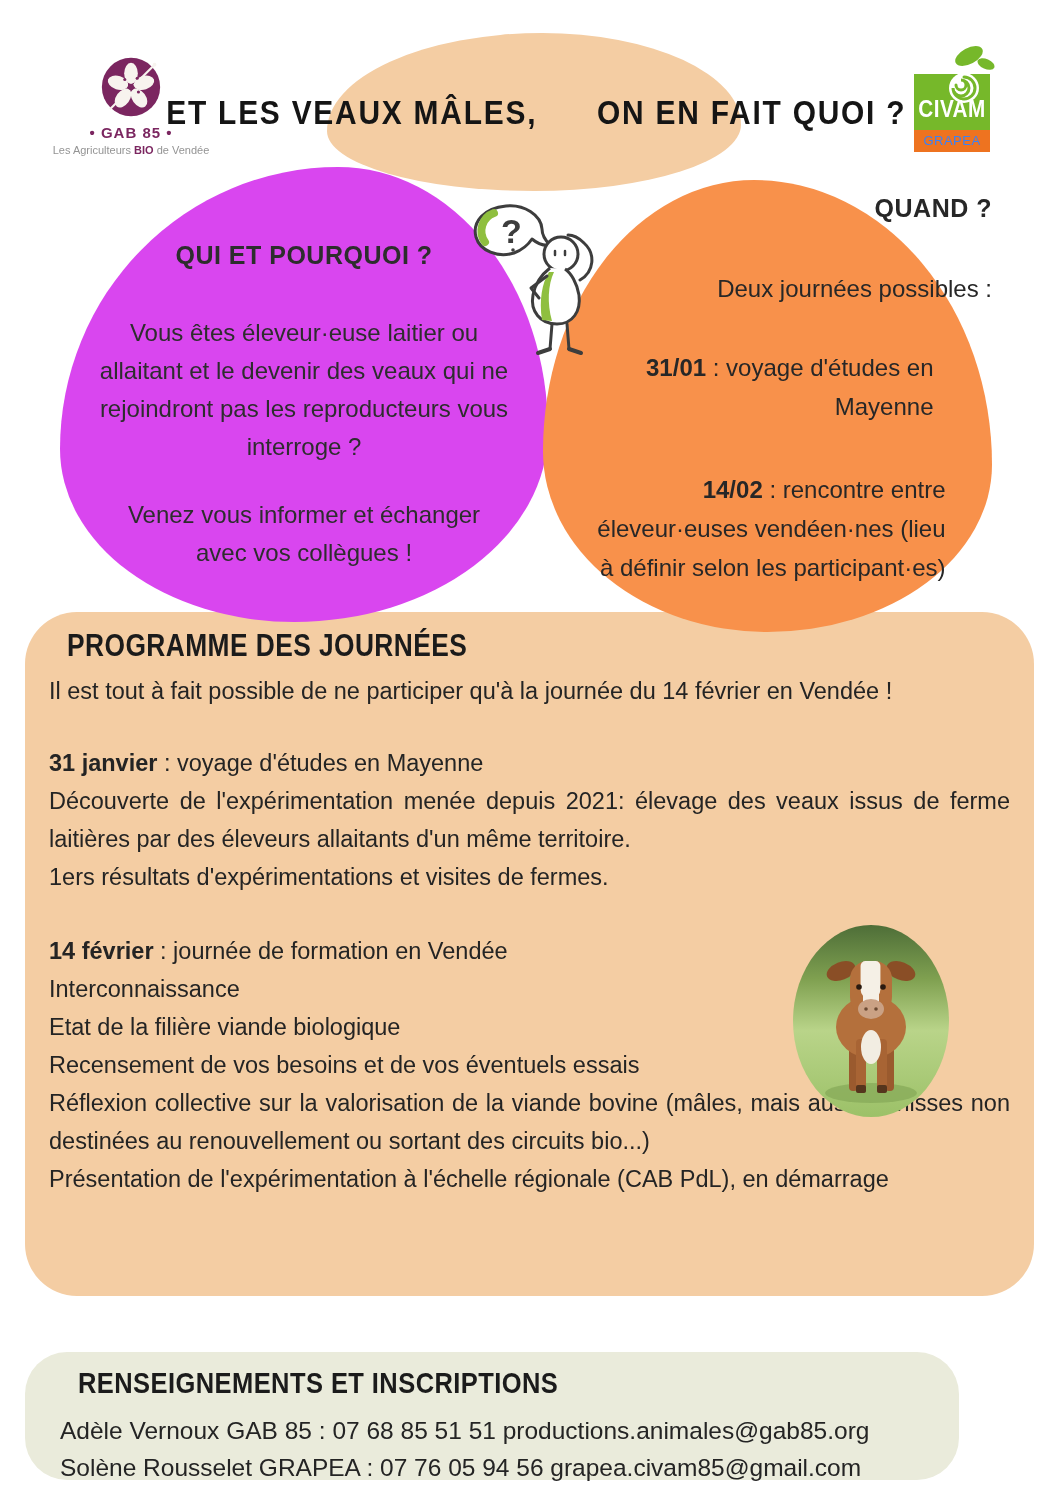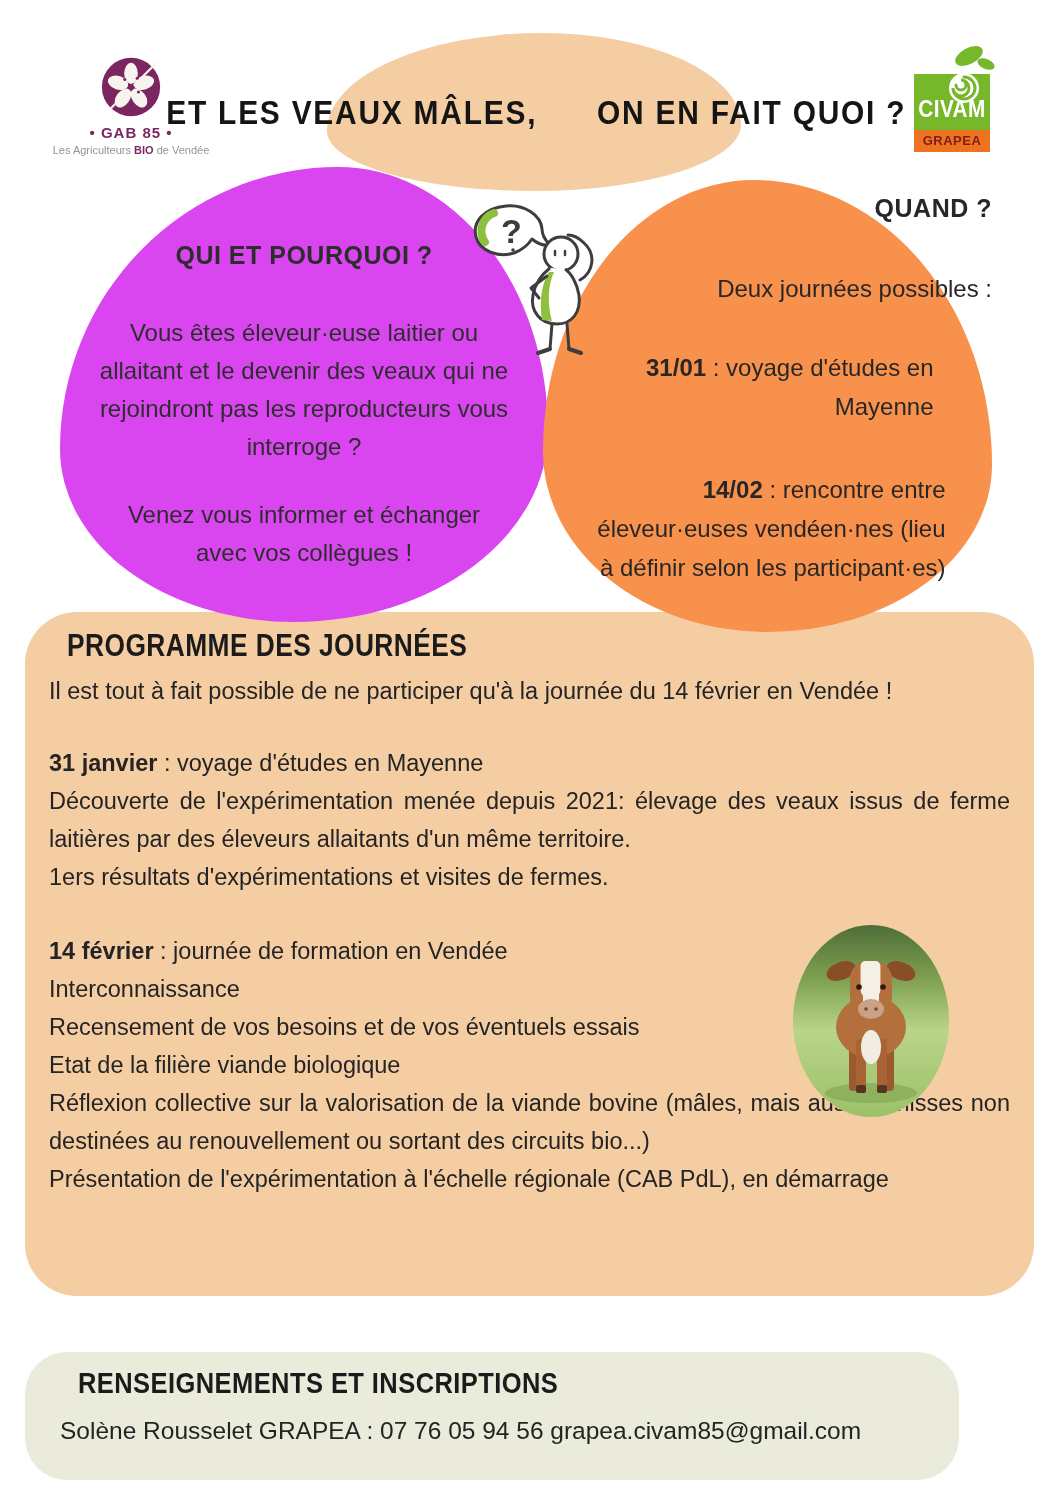--- a/index.html
+++ b/index.html
@@ -23,21 +23,21 @@
     font-size:34px;font-weight:bold;letter-spacing:2px;color:#151515;
     transform:scaleX(0.88);white-space:nowrap;
   }
 
   .civam-logo{position:absolute;left:912px;top:44px;width:84px;height:112px;}
   .civam-box{position:absolute;left:2px;top:30px;width:76px;height:56px;background:#76b82a;}
   .civam-orange{position:absolute;left:2px;top:86px;width:76px;height:22px;background:#ee7320;}
   .civam-label{position:absolute;left:2px;top:52px;width:76px;text-align:center;
     color:#fff;font-weight:bold;font-size:23px;letter-spacing:0.5px;transform:scaleX(0.9);}
   .grapea-label{position:absolute;left:2px;top:89px;width:76px;text-align:center;
-    color:#7f1d1d;font-weight:bold;font-size:13px;letter-spacing:0.5px;}
+    color:#3b82f6;font-weight:normal;font-size:13px;letter-spacing:0.5px;}
   .civam-logo svg{position:absolute;left:0;top:0;}
 
   
   .green-blob{
     position:absolute;left:60px;top:167px;width:488px;height:455px;
     background:#d946ef;border-radius:57% 43% 52% 48% / 62% 58% 42% 38%;
     text-align:center;box-sizing:border-box;padding-top:74px;z-index:1;color:#2d2d2d;
   }
   .green-blob h2{margin:0 0 44px;font-size:25px;letter-spacing:0.5px;}
   .green-blob p{margin:16px auto;font-size:24px;line-height:38px;}
@@ -166,22 +166,22 @@
   <div class="programme">
     <h2>PROGRAMME DES JOURNÉES</h2>
     <p class="prog-intro">Il est tout à fait possible de ne participer qu'à la journée du 14 février en Vendée !</p>
 
     <p><b>31 janvier</b><span> : voyage d'études en Mayenne</span></p>
     <p class="just">Découverte de l'expérimentation menée depuis 2021: élevage des veaux issus de ferme laitières par des éleveurs allaitants d'un même territoire.</p>
     <p>1ers résultats d'expérimentations et visites de fermes.</p>
 
     <p class="day-gap"><b>14 février</b><span> : journée de formation en Vendée</span></p>
     <p>Interconnaissance</p>
+    <p>Etat de la filière viande biologique</p>
     <p>Recensement de vos besoins et de vos éventuels essais</p>
-    <p>Etat de la filière viande biologique</p>
     <p class="just">Réflexion collective sur la valorisation de la viande bovine (mâles, mais aussi génisses non destinées au renouvellement ou sortant des circuits bio...)</p>
     <p class="just">Présentation de l'expérimentation à l'échelle régionale (CAB PdL), en démarrage</p>
 
     <div class="calf">
       <svg width="156" height="192" viewBox="0 0 156 192">
         <defs>
           <linearGradient id="calfbg" x1="0" y1="0" x2="0" y2="1">
             <stop offset="0" stop-color="#4e6e38"></stop>
             <stop offset="0.28" stop-color="#7fa050"></stop>
             <stop offset="0.55" stop-color="#b9d489"></stop>
@@ -207,16 +207,17 @@
         <circle cx="90" cy="62" r="2.8" fill="#2a1a10"></circle>
         <ellipse cx="78" cy="84" rx="13" ry="10" fill="#caa184"></ellipse>
         <circle cx="73" cy="84" r="1.8" fill="#6b4a32"></circle>
         <circle cx="83" cy="84" r="1.8" fill="#6b4a32"></circle>
       </svg>
     </div>
   </div>
 
   <div class="contact">
     <h2>RENSEIGNEMENTS ET INSCRIPTIONS</h2>
+    <p>Adèle Vernoux GAB 85 : 07 68 85 51 51 productions.animales@gab85.org</p>
     <p>Solène Rousselet GRAPEA : 07 76 05 94 56 grapea.civam85@gmail.com</p>
   </div>
 
 </div>
 
 </body></html>

